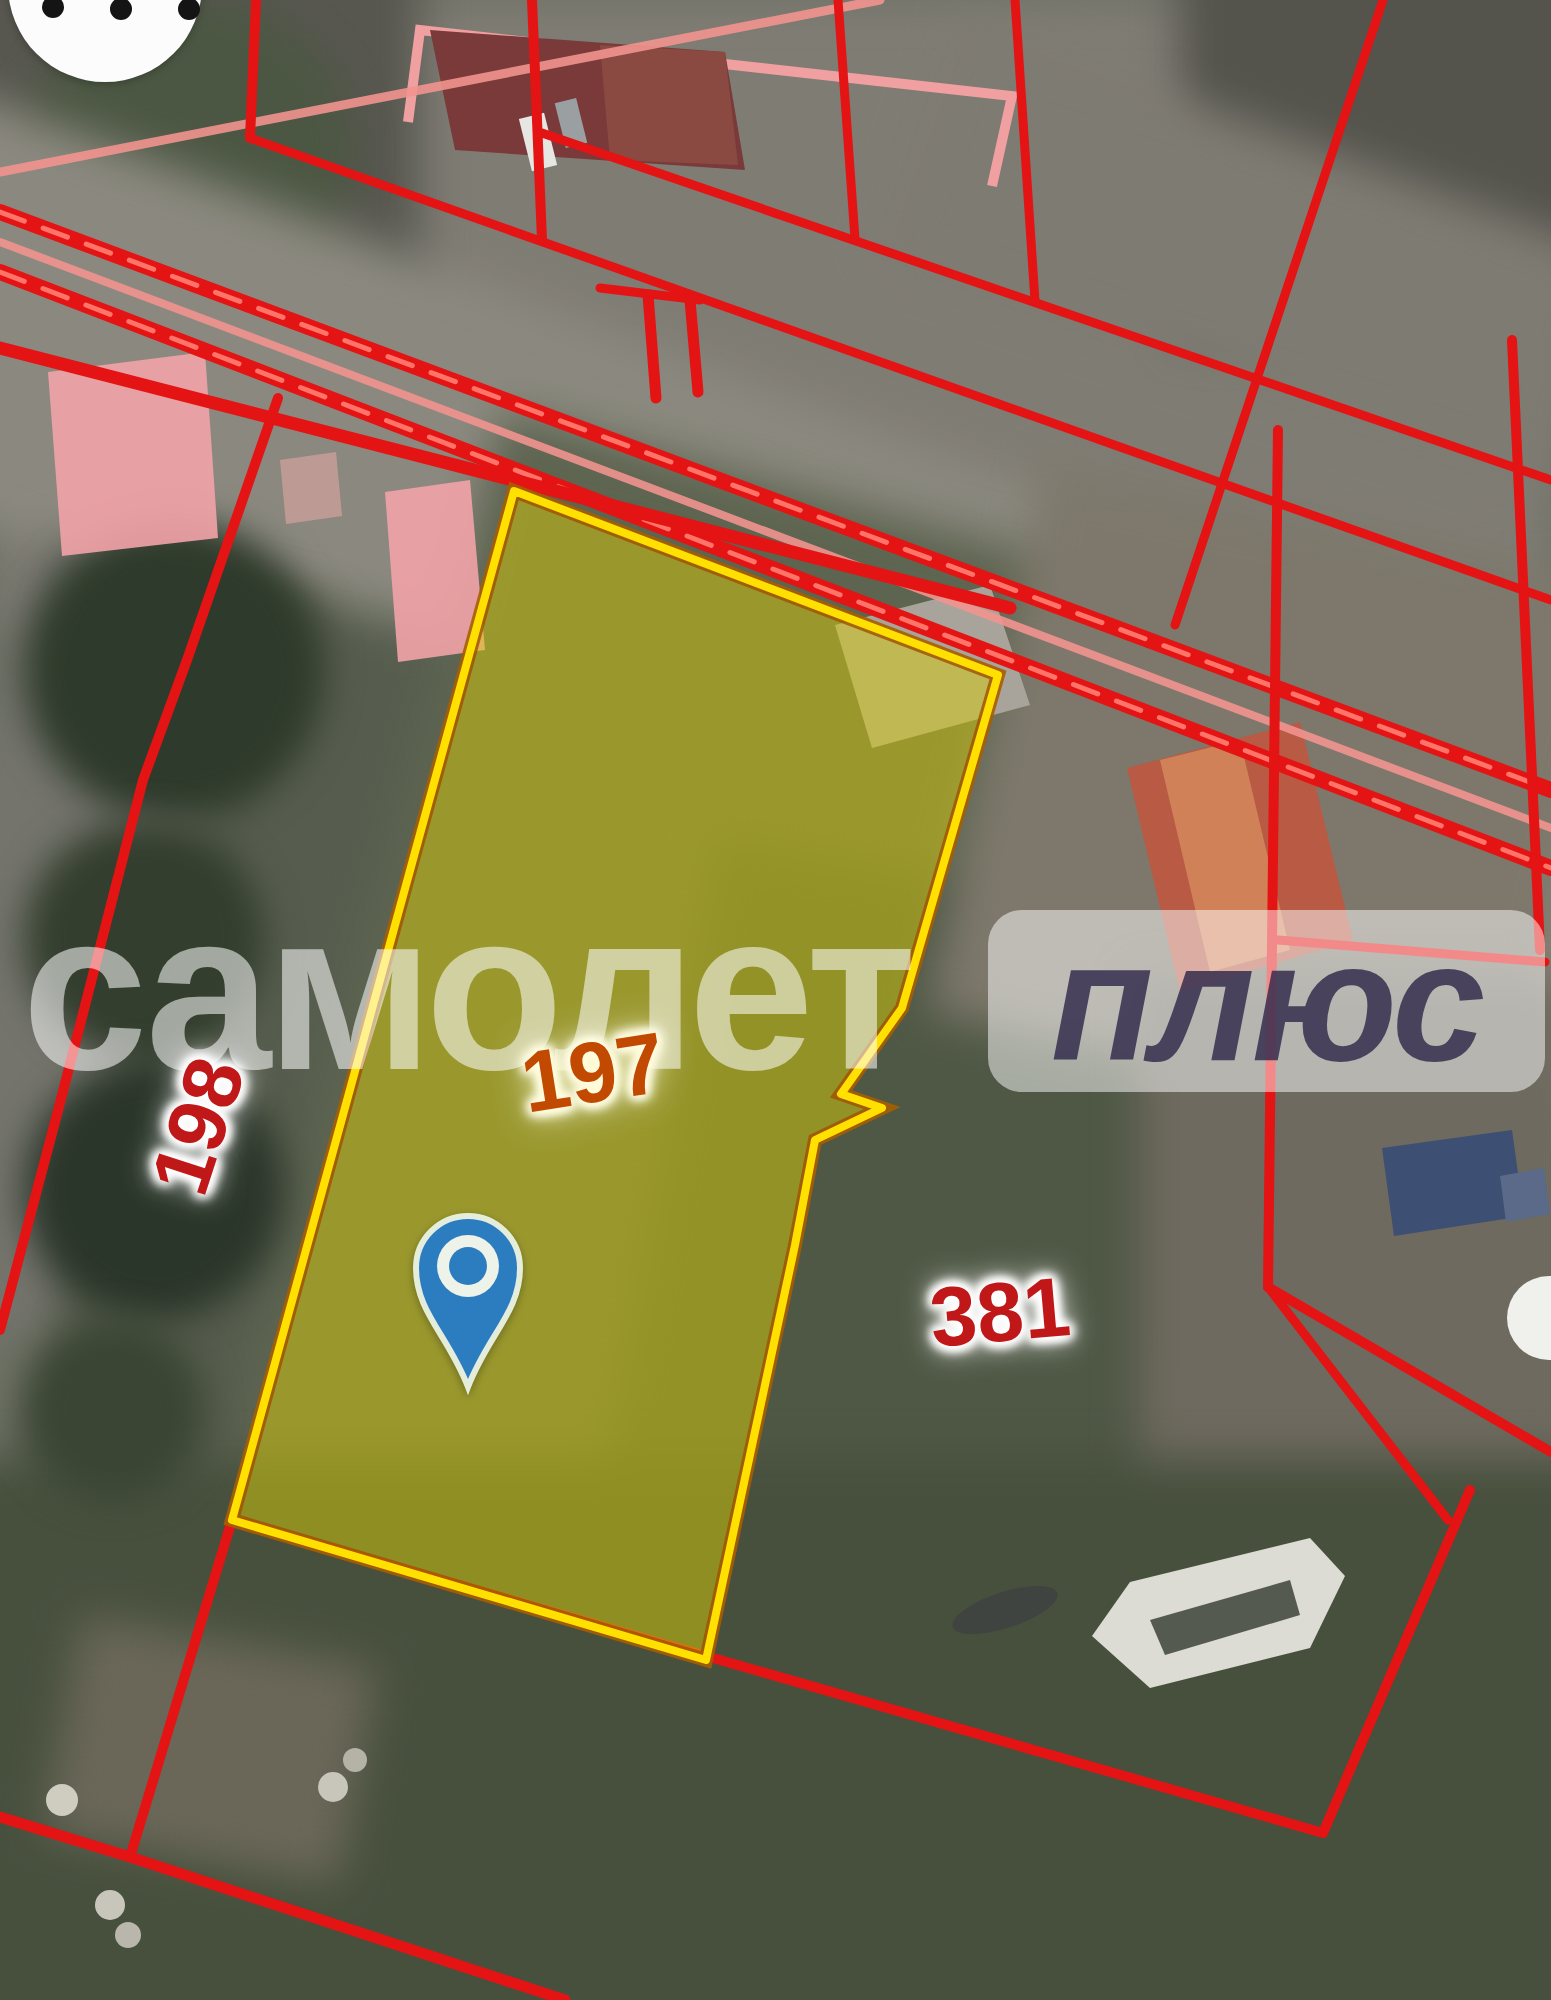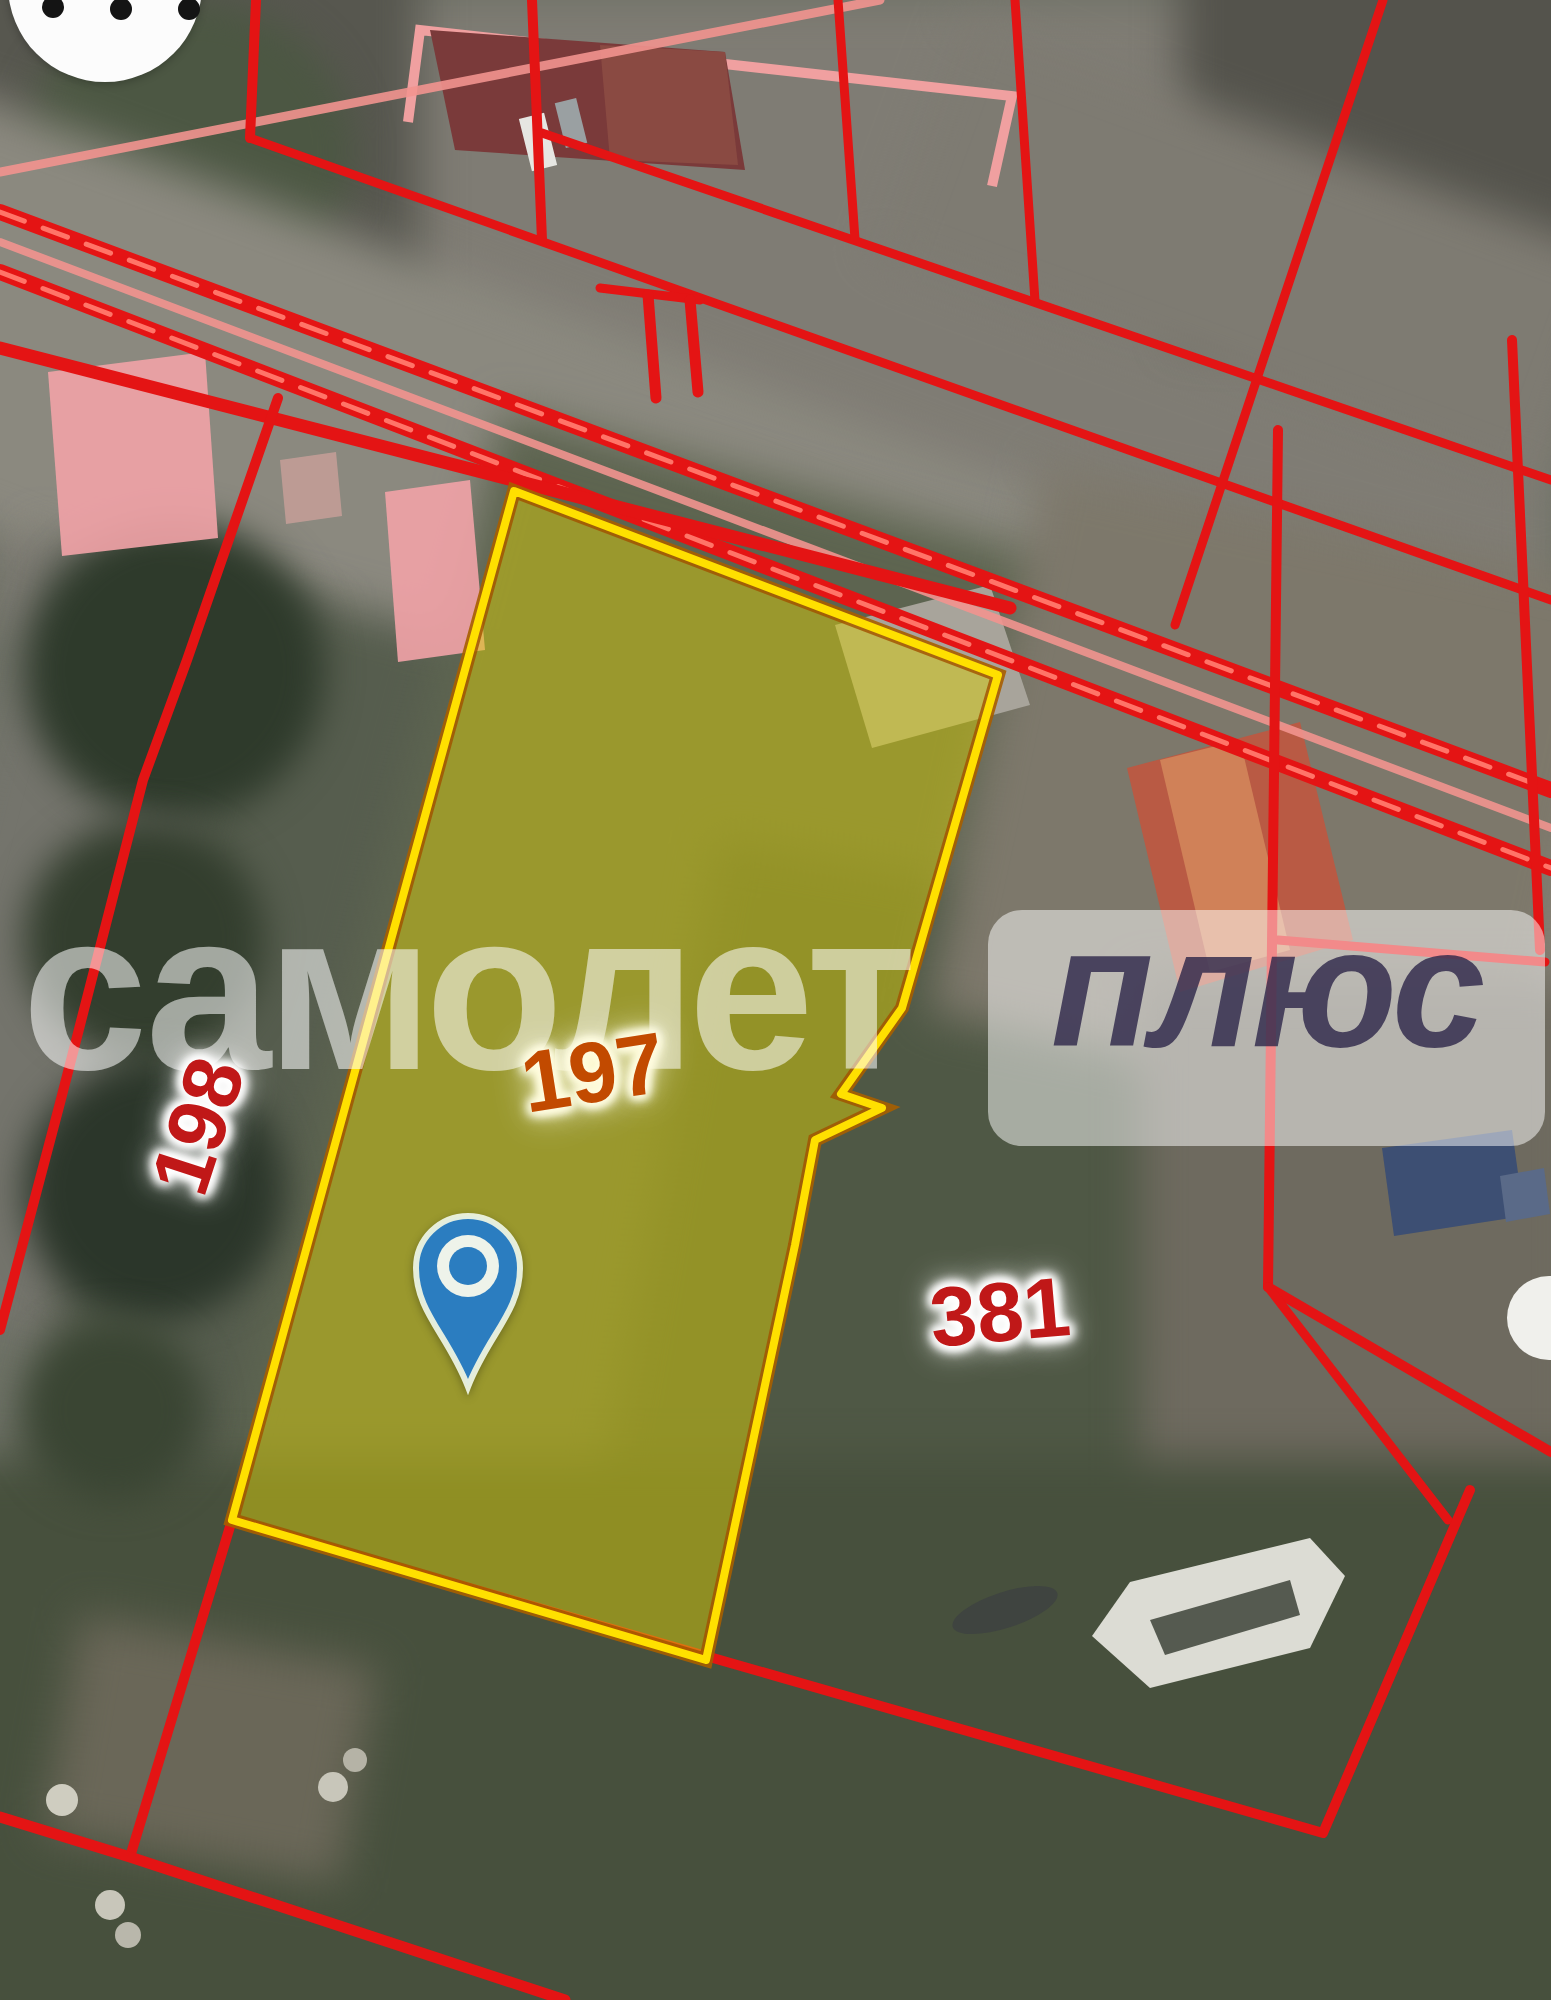--- a/index.html
+++ b/index.html
@@ -12,23 +12,23 @@
   .round{border-radius:50%;filter:blur(18px);}
   
   #overlay{position:absolute;left:0;top:0;width:1551px;height:2000px;}
   
   .wm-text{
     position:absolute;left:22px;top:878px;line-height:1;
     font-size:226px;font-weight:bold;letter-spacing:-5px;
     color:rgba(255,255,255,0.55);white-space:nowrap;
   }
   .wm-box{
-    position:absolute;left:988px;top:910px;width:557px;height:236px;
+    position:absolute;left:988px;top:910px;width:557px;height:182px;
     border-radius:34px;background:rgba(255,255,255,0.5);
-    display:flex;align-items:flex-start;justify-content:center;
+    display:flex;align-items:flex-end;justify-content:center;
   }
   .wm-plus{
     font-size:168px;font-weight:bold;font-style:italic;line-height:1;
     letter-spacing:-3px;color:rgba(48,40,74,0.82);transform:translateY(-6px);
   }
   
   .plabel{
     position:absolute;font-weight:bold;white-space:nowrap;line-height:1;
     transform:translate(-50%,-50%);
   }

